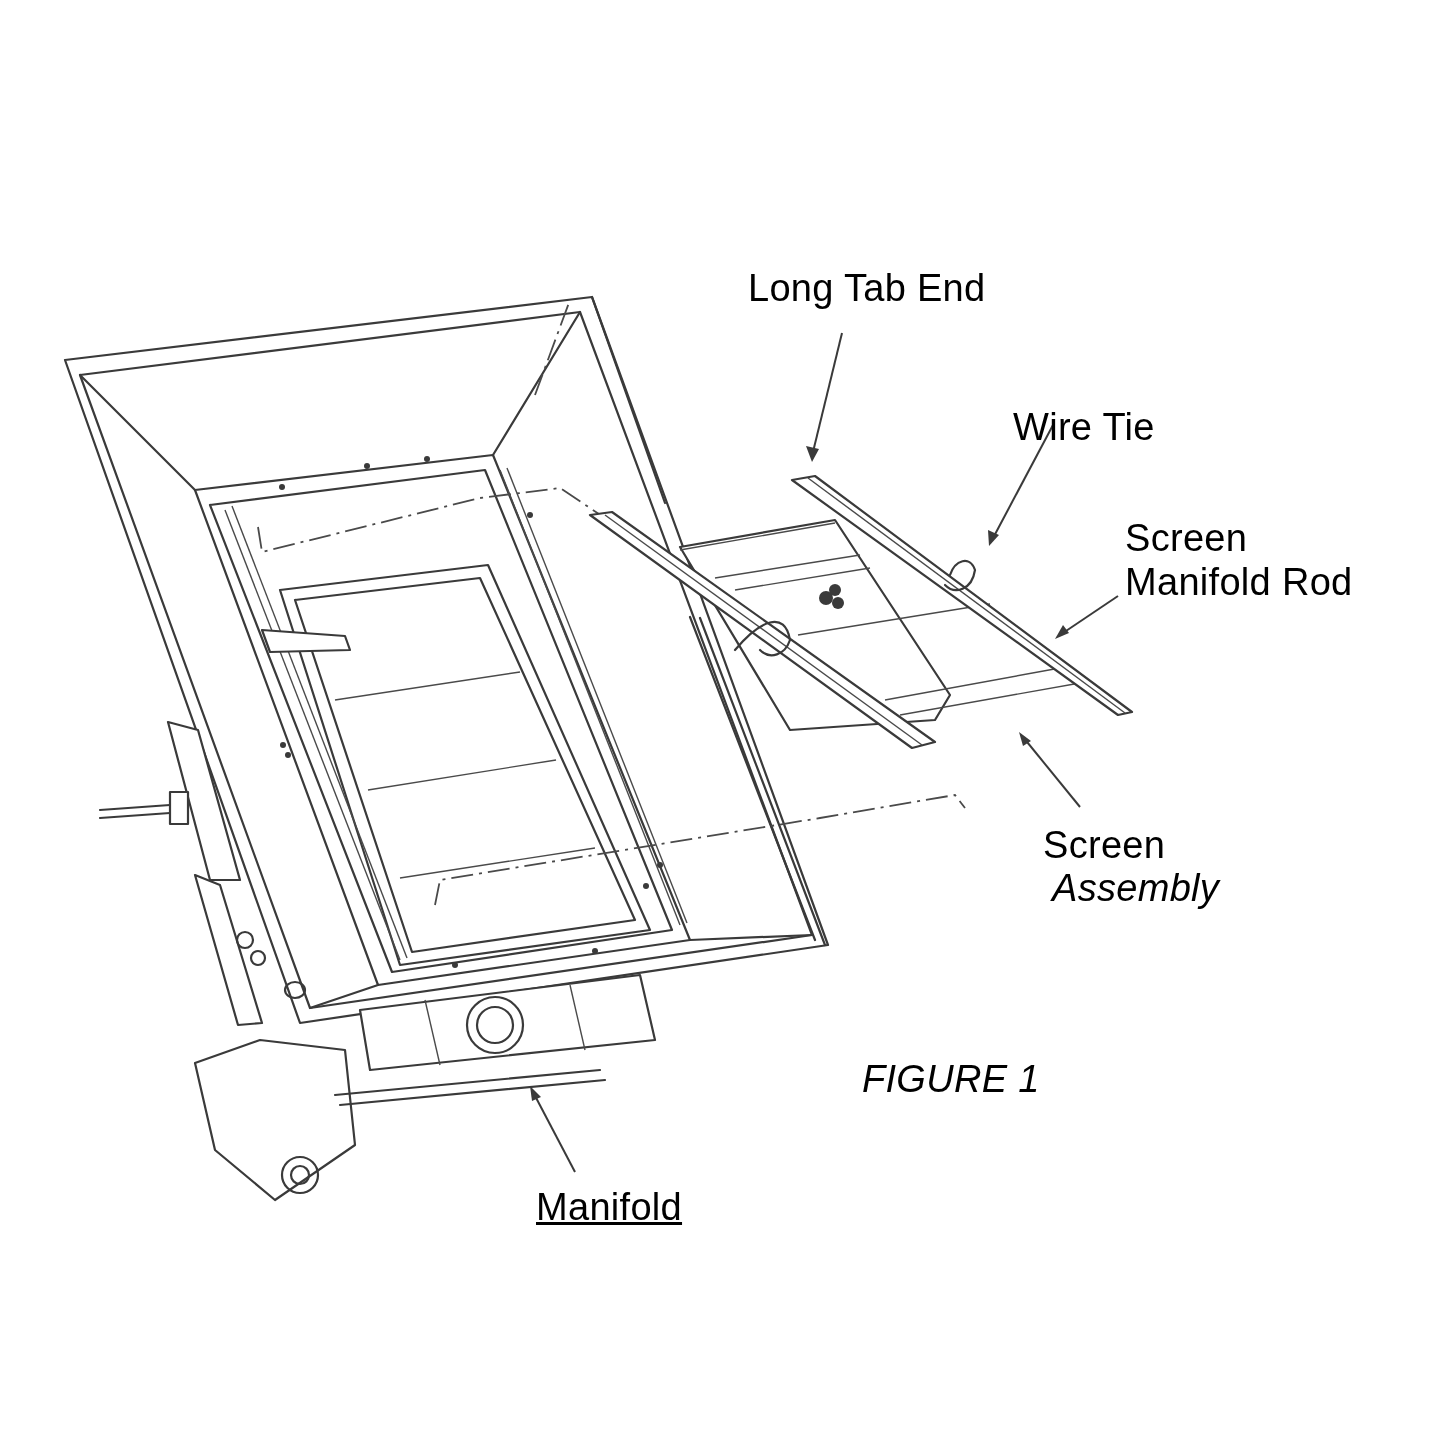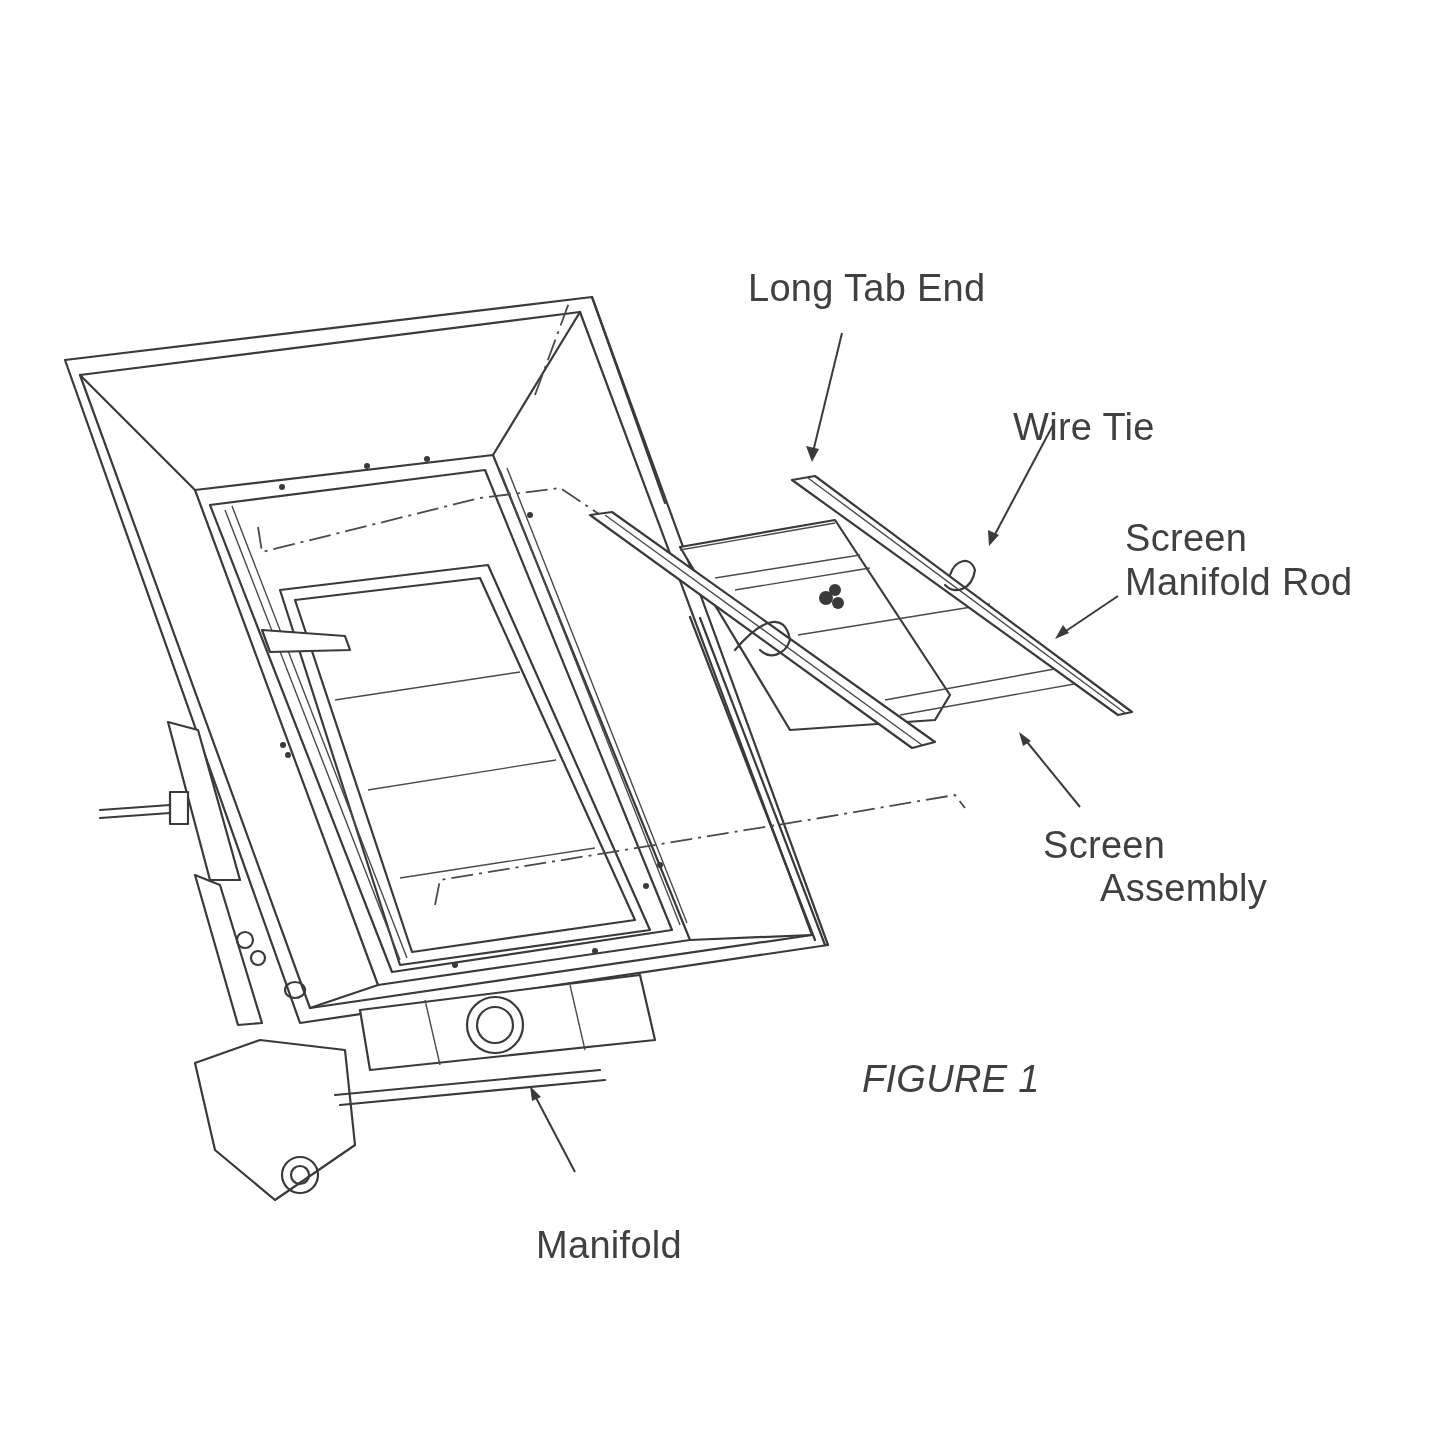--- a/index.html
+++ b/index.html
@@ -4,21 +4,21 @@
 <style>
   html, body { margin:0; padding:0; background:#ffffff; }
   body { width:1445px; height:1445px; position:relative; overflow:hidden; font-family:"Liberation Sans", sans-serif; }
   #diagram { position:absolute; left:0; top:0; width:1445px; height:1445px; }
   .ln { stroke:#3a3a3a; stroke-width:2.2; fill:none; stroke-linejoin:round; stroke-linecap:round; }
   .thin { stroke:#4a4a4a; stroke-width:1.4; fill:none; }
   .fill { fill:#ffffff; stroke:#3a3a3a; stroke-width:2.2; stroke-linejoin:round; }
   .dash { stroke:#4a4a4a; stroke-width:1.8; fill:none; stroke-dasharray:22 6 3 6; }
   .arrow { stroke:#3a3a3a; stroke-width:2; fill:none; }
   .dot { fill:#3a3a3a; }
-  .label { position:absolute; color:#404040; font-size:38px; line-height:44px; white-space:nowrap; letter-spacing:0.3px; }
+  .label { position:absolute; color:#000000; font-size:38px; line-height:44px; white-space:nowrap; letter-spacing:0.3px; }
 </style>
 </head>
 <body>
 
 <svg id="diagram" viewBox="0 0 1445 1445" xmlns="http://www.w3.org/2000/svg">
 
   <g>
 
     <polygon class="fill" points="65,360 592,297 828,945 300,1023"></polygon>
     <polyline class="ln" points="80,375 580,312 812,935 310,1008 80,375"></polyline>
@@ -128,15 +128,15 @@
     <line class="arrow" x1="575" y1="1172" x2="533" y2="1092"></line>
     <polygon class="dot" points="530,1086 541,1097 532,1101"></polygon>
   </g>
 </svg>
 
 <div class="label" style="left:748px;top:266px;">Long Tab End</div>
 <div class="label" style="left:1013px;top:374px;margin-top:31px;">Wire Tie</div>
 <div class="label" style="left:1125px;top:516px;">Screen</div>
 <div class="label" style="left:1125px;top:560px;">Manifold Rod</div>
 <div class="label" style="left:1043px;top:823px;">Screen</div>
-<div class="label" style="left:1100px;top:866px;">Assembly</div>
+<div class="label" style="left:1052px;top:866px;font-style:italic;">Assembly</div>
 <div class="label" style="left:862px;top:1057px;font-style:italic;">FIGURE 1</div>
-<div class="label" style="left:536px;top:1223px;">Manifold</div>
+<div class="label" style="left:536px;top:1185px;text-decoration:underline;">Manifold</div>
 
 </body></html>

